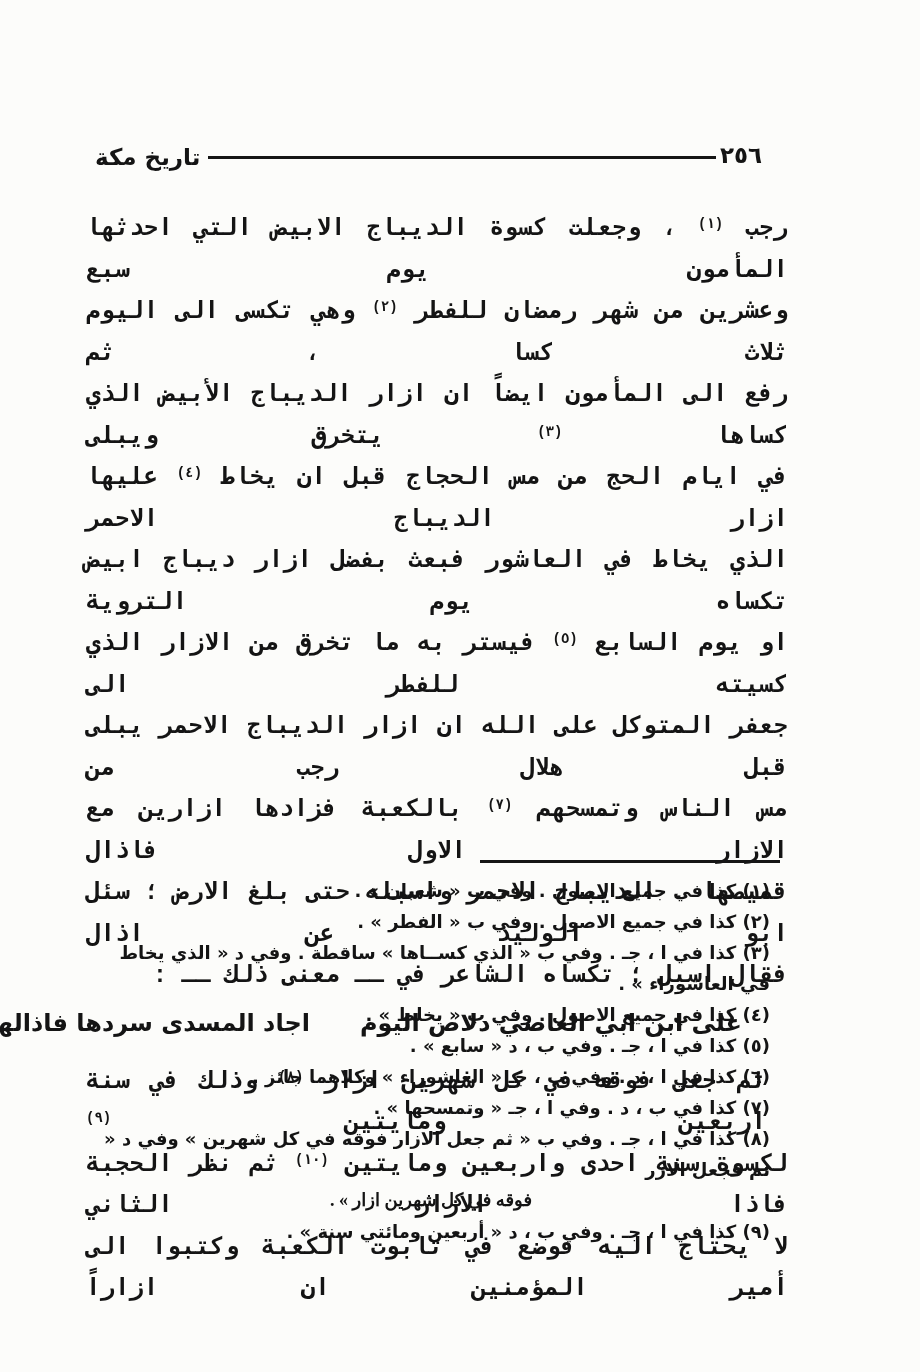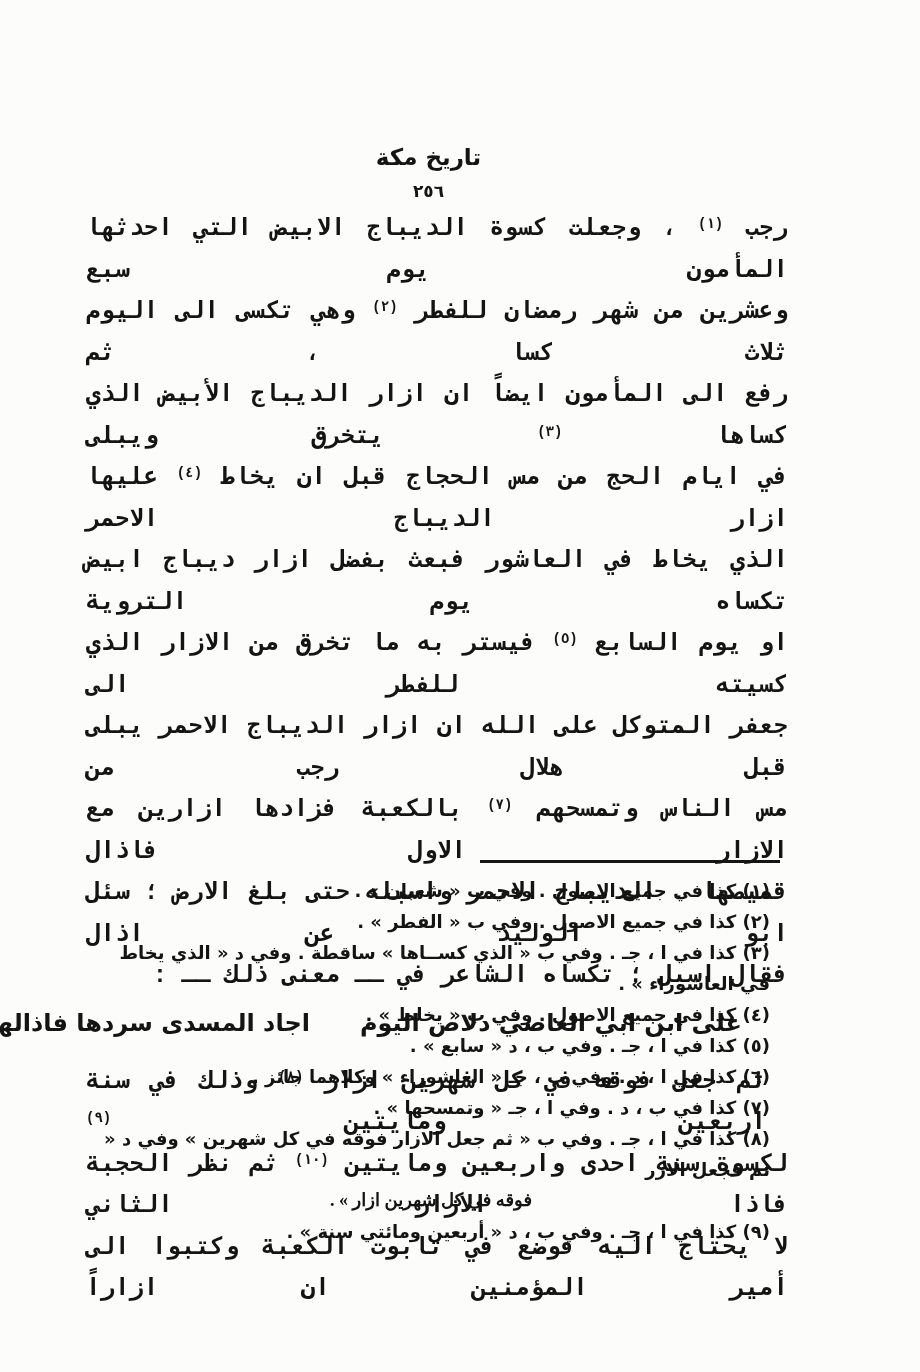--- a/index.html
+++ b/index.html
@@ -14,36 +14,35 @@
     background: #fcfcfa;
     color: #141414;
     overflow: hidden;
   }
 
   
   .header {
     position: absolute;
     top: 146px; left: 95px; right: 158px;
     display: flex;
-    align-items: center;
+    align-items: flex-start;
     direction: ltr;
-    flex-direction: column;
   }
   .running-title {
     font-size: 23px; font-weight: bold;
     direction: rtl; white-space: nowrap;
     transform: translateY(-2px);
   }
   .header-rule {
     flex: 1;
     border-top: 3px solid #151515;
     margin: 10px 4px 0 8px;
   }
   .page-number {
-    font-size: 17px; font-weight: bold;
+    font-size: 23px; font-weight: bold;
     white-space: nowrap;
     transform: translateY(-4px);
   }
 
   
   .body-text {
     position: absolute;
     top: 208px; right: 132px; left: 86px;
     direction: rtl;
   }

